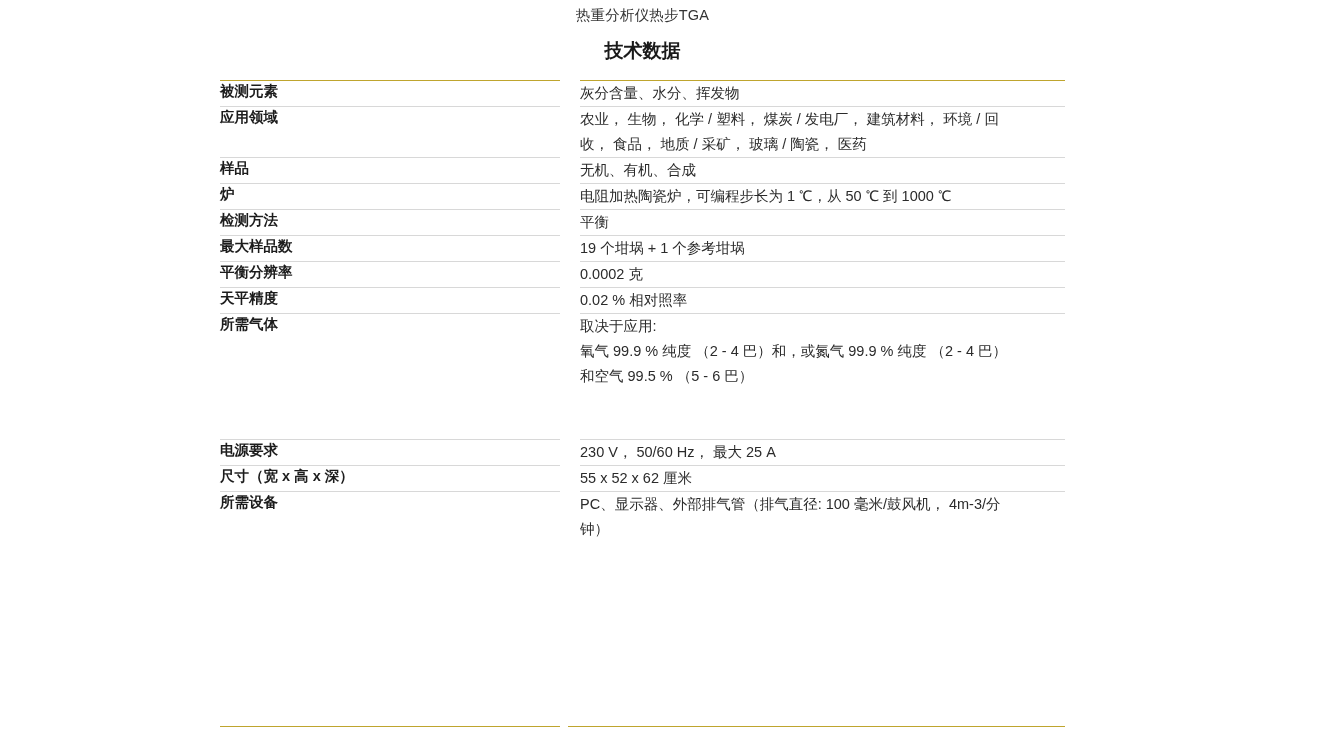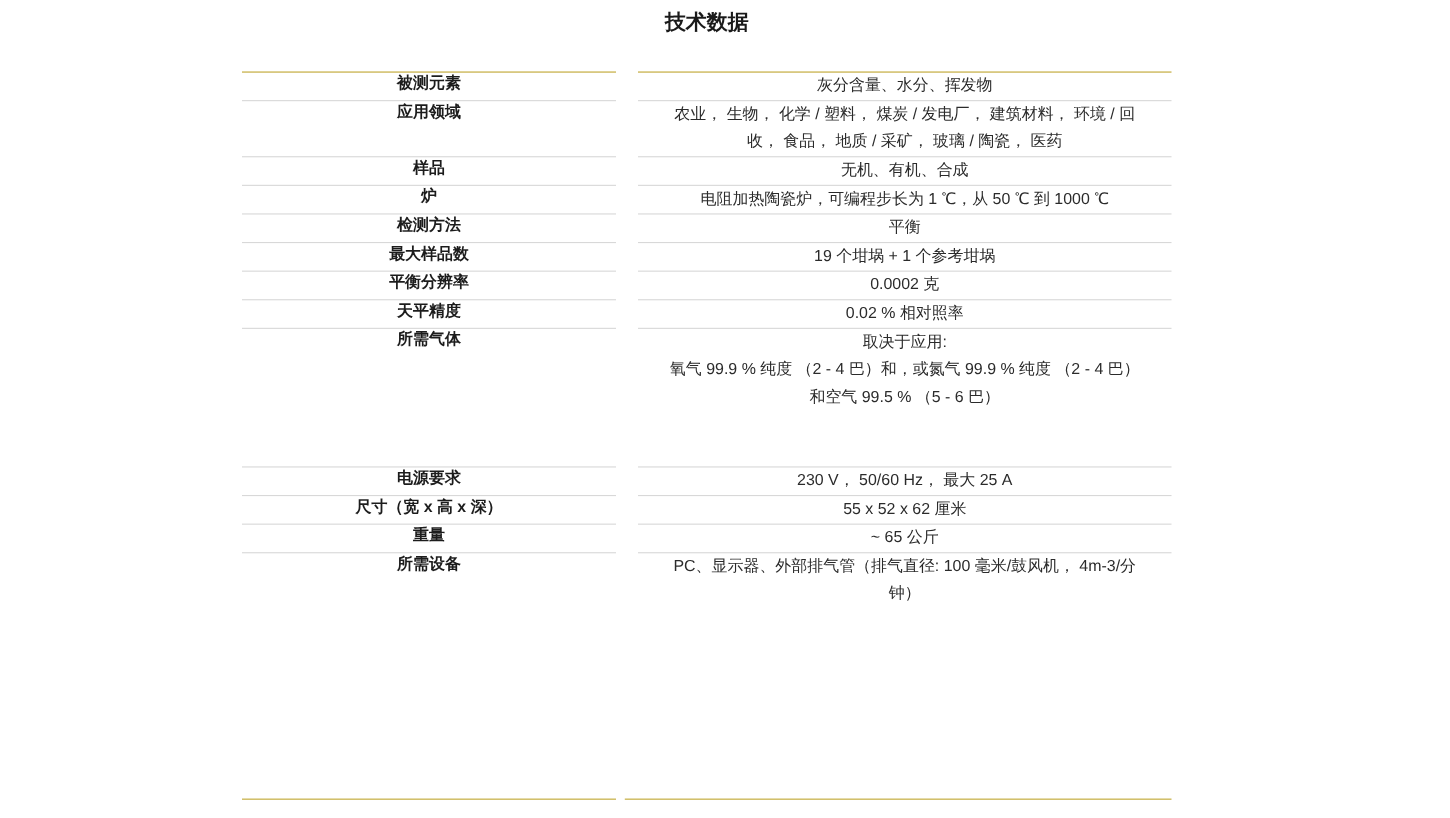--- a/index.html
+++ b/index.html
@@ -36,25 +36,24 @@
   .title {
     font-size: 19px;
     font-weight: bold;
     color: #1a1a1a;
     line-height: 38px;
     margin-top: 2px;
   }
   .spec-table {
     position: absolute;
     left: 220px;
-    top: 65px;
+    top: 80px;
     width: 845px;
     border-collapse: collapse;
     table-layout: fixed;
-    text-align: center;
   }
   .spec-table col.c-label { width: 340px; }
   .spec-table col.c-gap { width: 20px; }
   .spec-table col.c-value { width: 485px; }
 
   .spec-table td {
     vertical-align: top;
     padding: 0;
   }
   .cell-label {
@@ -97,20 +96,21 @@
     border-top: 1px solid #bfa52e;
   }
   .value-line { display: block; }
 </style>
 </head>
 <body>
 
 <div class="page">
 
   <div class="doc-header">
+    <div class="subtitle">热重分析仪热步TGA</div>
     <div class="title">技术数据</div>
   </div>
 
   <table class="spec-table">
     <colgroup>
       <col class="c-label">
       <col class="c-gap">
       <col class="c-value">
     </colgroup>
     <tbody>
@@ -190,27 +190,20 @@
         </td>
       </tr>
       <tr>
         <td class="cell-label">尺寸（宽 x 高 x 深）</td>
         <td class="cell-gap"></td>
         <td class="cell-value">
           <span class="value-line">55 x 52 x 62 厘米</span>
         </td>
       </tr>
       <tr>
-        <td class="cell-label">重量</td>
-        <td class="cell-gap"></td>
-        <td class="cell-value">
-          <span class="value-line">~ 65 公斤</span>
-        </td>
-      </tr>
-      <tr>
         <td class="cell-label">所需设备</td>
         <td class="cell-gap"></td>
         <td class="cell-value">
           <span class="value-line">PC、显示器、外部排气管（排气直径: 100 毫米/鼓风机， 4m-3/分</span>
           <span class="value-line">钟）</span>
         </td>
       </tr>
     </tbody>
   </table>
 

